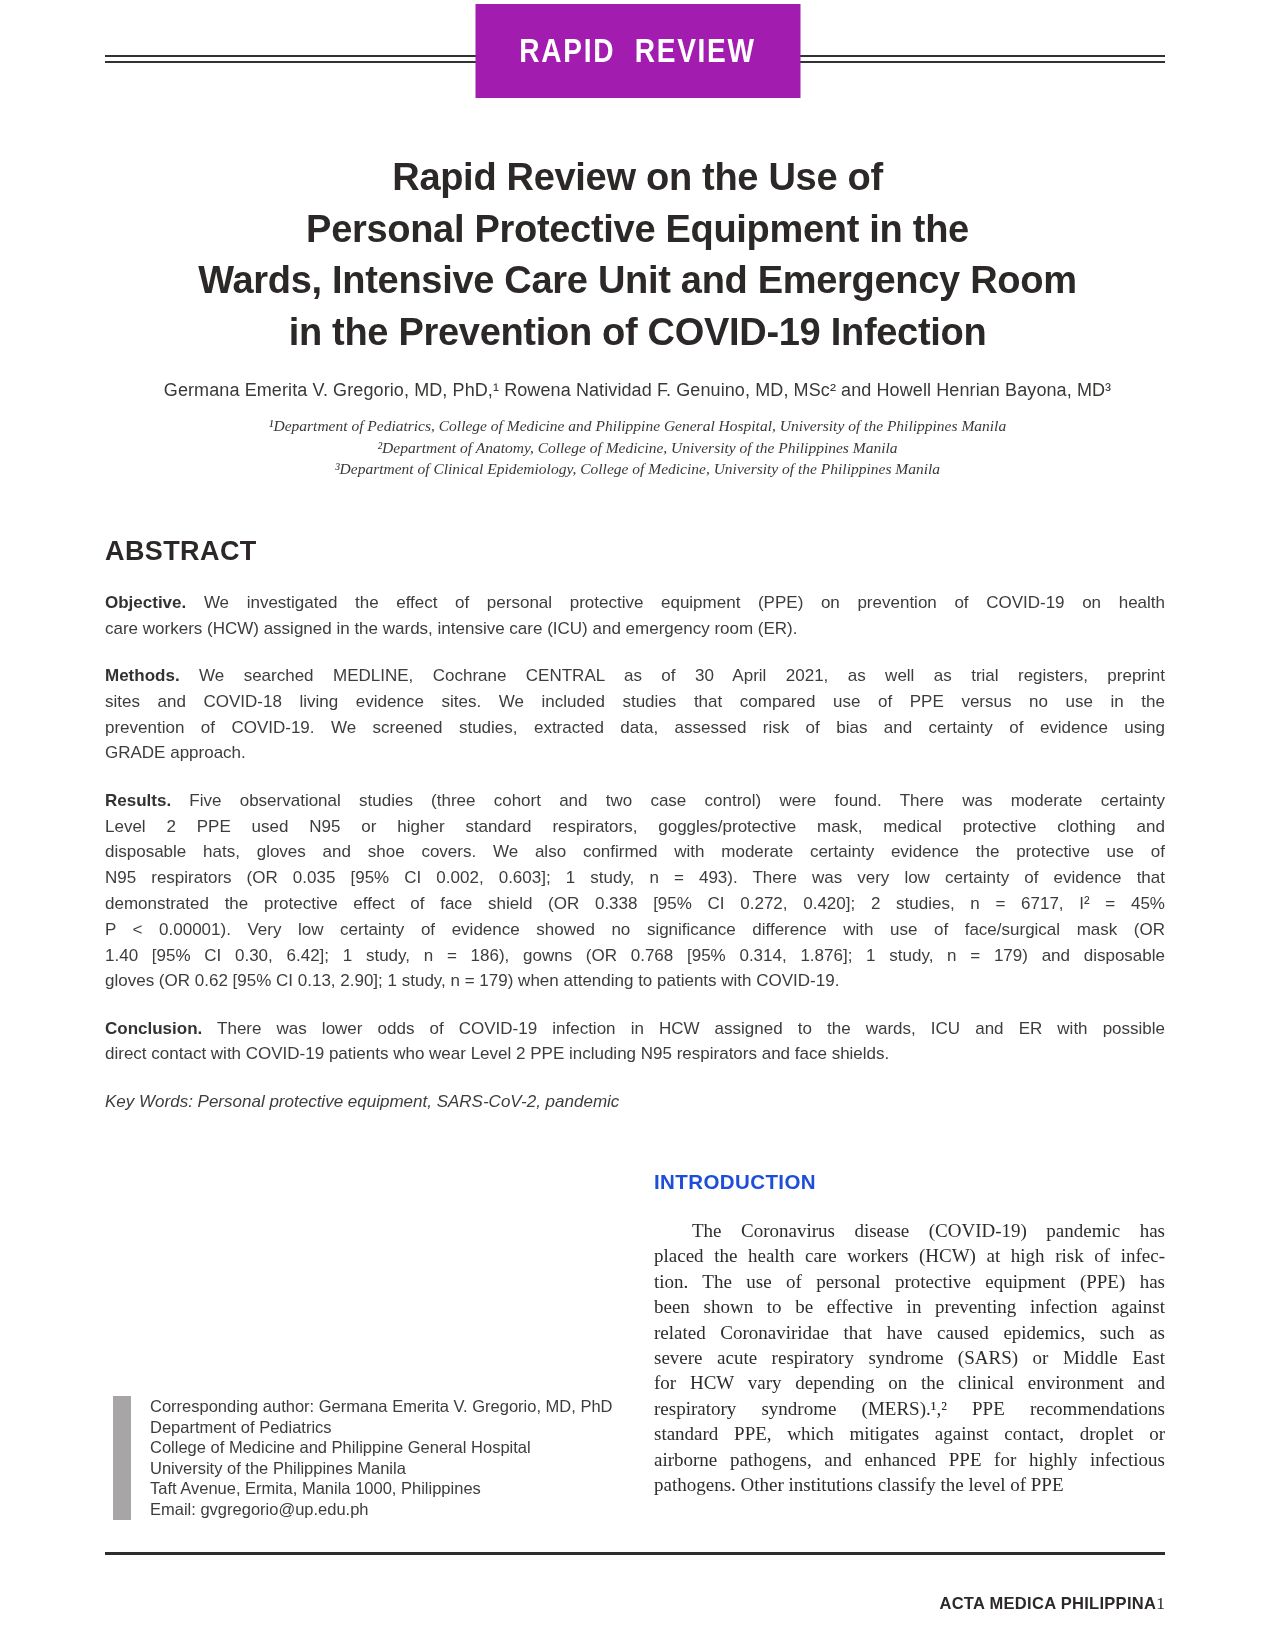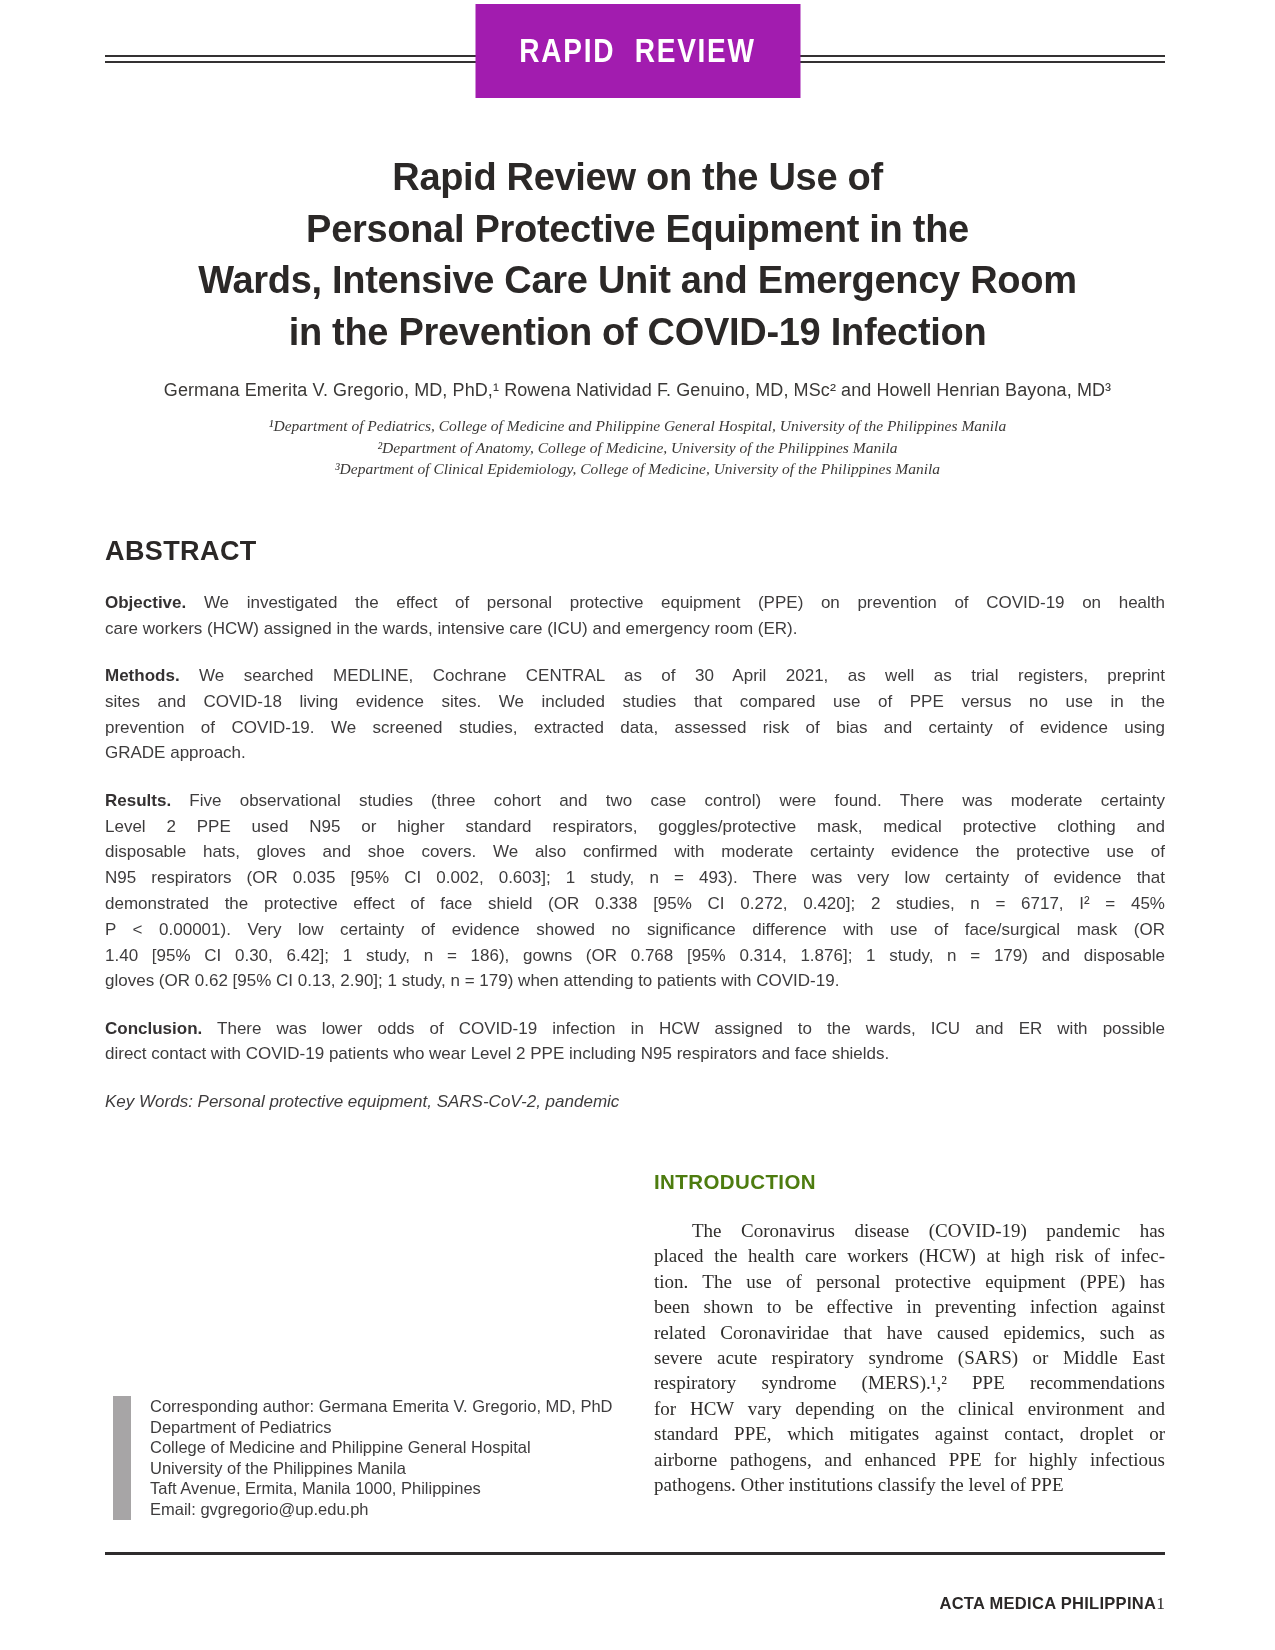--- a/index.html
+++ b/index.html
@@ -58,21 +58,21 @@
     text-align:left;
   }
 
   
   .corr { position:absolute; left:113px; top:1396px; width:500px; display:flex; }
   .corr-bar { width:18px; background:#a7a5a6; margin-right:19px; }
   .corr-lines { font-size:16.5px; line-height:20.6px; color:#3e3c3d; }
 
   .intro { position:absolute; left:654px; top:1170px; width:511px; }
   .intro-heading {
-    font-size:20.5px; font-weight:700; color:#4d7c0f; letter-spacing:0.4px;
+    font-size:20.5px; font-weight:700; color:#1d4ed8; letter-spacing:0.4px;
     margin:0 0 24px 0;
   }
   .intro-body {
     font-family:"Liberation Serif", serif; font-size:19px; color:#2f2d2b;
   }
   .iline { line-height:25.4px; text-align:justify; text-align-last:justify; }
   .iline.ifirst { text-indent:38px; }
   .iline.ilast { text-align-last:left; }
 
   
@@ -161,22 +161,22 @@
 
   <div class="intro">
     <div class="intro-heading">INTRODUCTION</div>
     <div class="intro-body">
       <div class="iline ifirst">The Coronavirus disease (COVID-19) pandemic has</div>
       <div class="iline">placed the health care workers (HCW) at high risk of infec-</div>
       <div class="iline">tion. The use of personal protective equipment (PPE) has</div>
       <div class="iline">been shown to be effective in preventing infection against</div>
       <div class="iline">related Coronaviridae that have caused epidemics, such as</div>
       <div class="iline">severe acute respiratory syndrome (SARS) or Middle East</div>
+      <div class="iline">for HCW vary depending on the clinical environment and</div>
       <div class="iline">respiratory syndrome (MERS).¹,² PPE recommendations</div>
-      <div class="iline">for HCW vary depending on the clinical environment and</div>
       <div class="iline">standard PPE, which mitigates against contact, droplet or</div>
       <div class="iline">airborne pathogens, and enhanced PPE for highly infectious</div>
       <div class="iline ilast">pathogens. Other institutions classify the level of PPE</div>
     </div>
   </div>
 
   <div class="footer-rule"></div>
   <div class="footer-text">
     <span class="footer-journal">ACTA MEDICA PHILIPPINA</span>
     <span class="footer-page">1</span>

